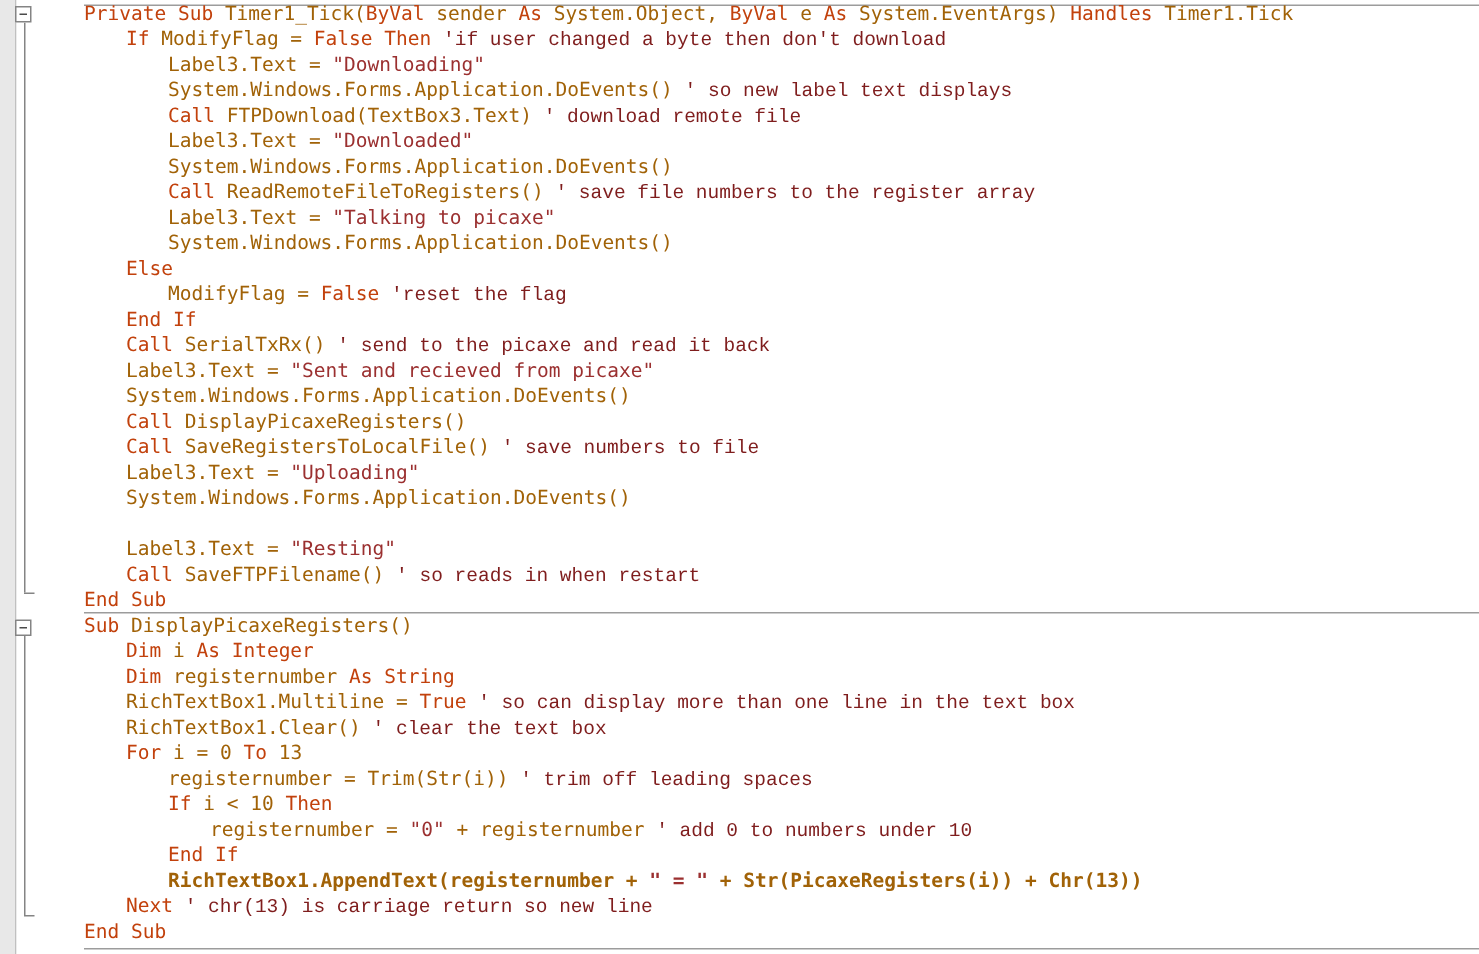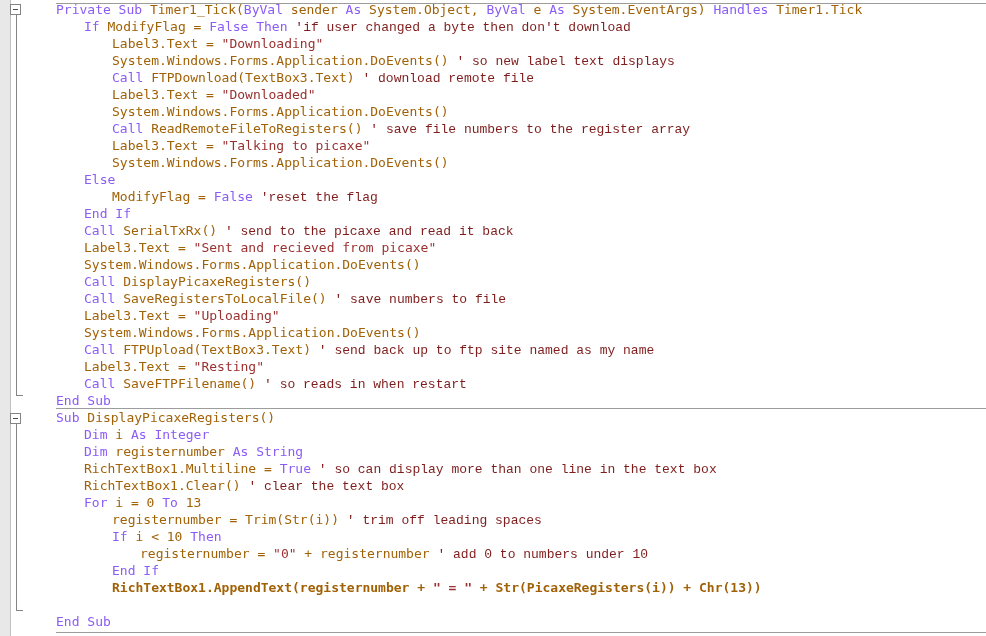--- a/index.html
+++ b/index.html
@@ -86,21 +86,21 @@
     position: absolute;
     left: 0;
     height: 17px;
     line-height: 17px;
     white-space: pre;
     font-family: "DejaVu Sans Mono", "Liberation Mono", monospace;
     font-size: 13px;
     letter-spacing: 0px;
     color: #000000;
   }
-  .kw   { color: #8b5cf6; }
+  .kw   { color: #c2410c; }
   .str  { color: #9b3030; }
   .cmt  { color: #7f1d1d; font-family: Liberation Mono, monospace; }
   .pln  { color: #a16207; }
 </style>
 </head>
 <body>
 
 <div id="editor">
 
   <div class="outer-strip"></div>
@@ -136,31 +136,31 @@
       <div class="line" style="top: 171px; left: 84px;"><span class="kw">Else</span></div>
       <div class="line" style="top: 188px; left: 112px;"><span class="pln">ModifyFlag = </span><span class="kw">False </span><span class="cmt">'reset the flag</span></div>
       <div class="line" style="top: 205px; left: 84px;"><span class="kw">End If</span></div>
       <div class="line" style="top: 222px; left: 84px;"><span class="kw">Call </span><span class="pln">SerialTxRx() </span><span class="cmt">' send to the picaxe and read it back</span></div>
       <div class="line" style="top: 239px; left: 84px;"><span class="pln">Label3.Text = </span><span class="str">"Sent and recieved from picaxe"</span></div>
       <div class="line" style="top: 256px; left: 84px;"><span class="pln">System.Windows.Forms.Application.DoEvents()</span></div>
       <div class="line" style="top: 290px; left: 84px;"><span class="kw">Call </span><span class="pln">SaveRegistersToLocalFile() </span><span class="cmt">' save numbers to file</span></div>
       <div class="line" style="top: 273px; left: 84px;"><span class="kw">Call </span><span class="pln">DisplayPicaxeRegisters()</span></div>
       <div class="line" style="top: 307px; left: 84px;"><span class="pln">Label3.Text = </span><span class="str">"Uploading"</span></div>
       <div class="line" style="top: 324px; left: 84px;"><span class="pln">System.Windows.Forms.Application.DoEvents()</span></div>
-      <div class="line" style="top: 341px; left: 84px;"><span class="kw">Call </span><span class="pln">FTPUpload(TextBox3.Text) </span><span class="cmt">' send back up to ftp site named as my name</span></div>
       <div class="line" style="top: 358px; left: 84px;"><span class="pln">Label3.Text = </span><span class="str">"Resting"</span></div>
       <div class="line" style="top: 375px; left: 84px;"><span class="kw">Call </span><span class="pln">SaveFTPFilename() </span><span class="cmt">' so reads in when restart</span></div>
       <div class="line" style="top: 392px; left: 56px;"><span class="kw">End Sub</span></div>
       <div class="line" style="top: 409px; left: 56px;"><span class="kw">Sub </span><span class="pln">DisplayPicaxeRegisters()</span></div>
       <div class="line" style="top: 426px; left: 84px;"><span class="kw">Dim </span><span class="pln">i </span><span class="kw">As Integer</span></div>
       <div class="line" style="top: 443px; left: 84px;"><span class="kw">Dim </span><span class="pln">registernumber </span><span class="kw">As String</span></div>
       <div class="line" style="top: 460px; left: 84px;"><span class="pln">RichTextBox1.Multiline = </span><span class="kw">True </span><span class="cmt">' so can display more than one line in the text box</span></div>
       <div class="line" style="top: 477px; left: 84px;"><span class="pln">RichTextBox1.Clear() </span><span class="cmt">' clear the text box</span></div>
       <div class="line" style="top: 494px; left: 84px;"><span class="kw">For </span><span class="pln">i = 0 </span><span class="kw">To </span><span class="pln">13</span></div>
       <div class="line" style="top: 511px; left: 112px;"><span class="pln">registernumber = Trim(Str(i)) </span><span class="cmt">' trim off leading spaces</span></div>
       <div class="line" style="top: 528px; left: 112px;"><span class="kw">If </span><span class="pln">i &lt; 10 </span><span class="kw">Then</span></div>
       <div class="line" style="top: 545px; left: 140px;"><span class="pln">registernumber = </span><span class="str">"0"</span><span class="pln"> + registernumber </span><span class="cmt">' add 0 to numbers under 10</span></div>
       <div class="line" style="top: 562px; left: 112px;"><span class="kw">End If</span></div>
       <div class="line" style="top: 579px; left: 112px; font-weight: bold;"><span class="pln">RichTextBox1.AppendText(registernumber + </span><span class="str">" = "</span><span class="pln"> + Str(PicaxeRegisters(i)) + Chr(13))</span></div>
+      <div class="line" style="top: 596px; left: 84px;"><span class="kw">Next </span><span class="cmt">' chr(13) is carriage return so new line</span></div>
       <div class="line" style="top: 613px; left: 56px;"><span class="kw">End Sub</span></div>
     </div>
 
 </div>
 
 </body></html>

